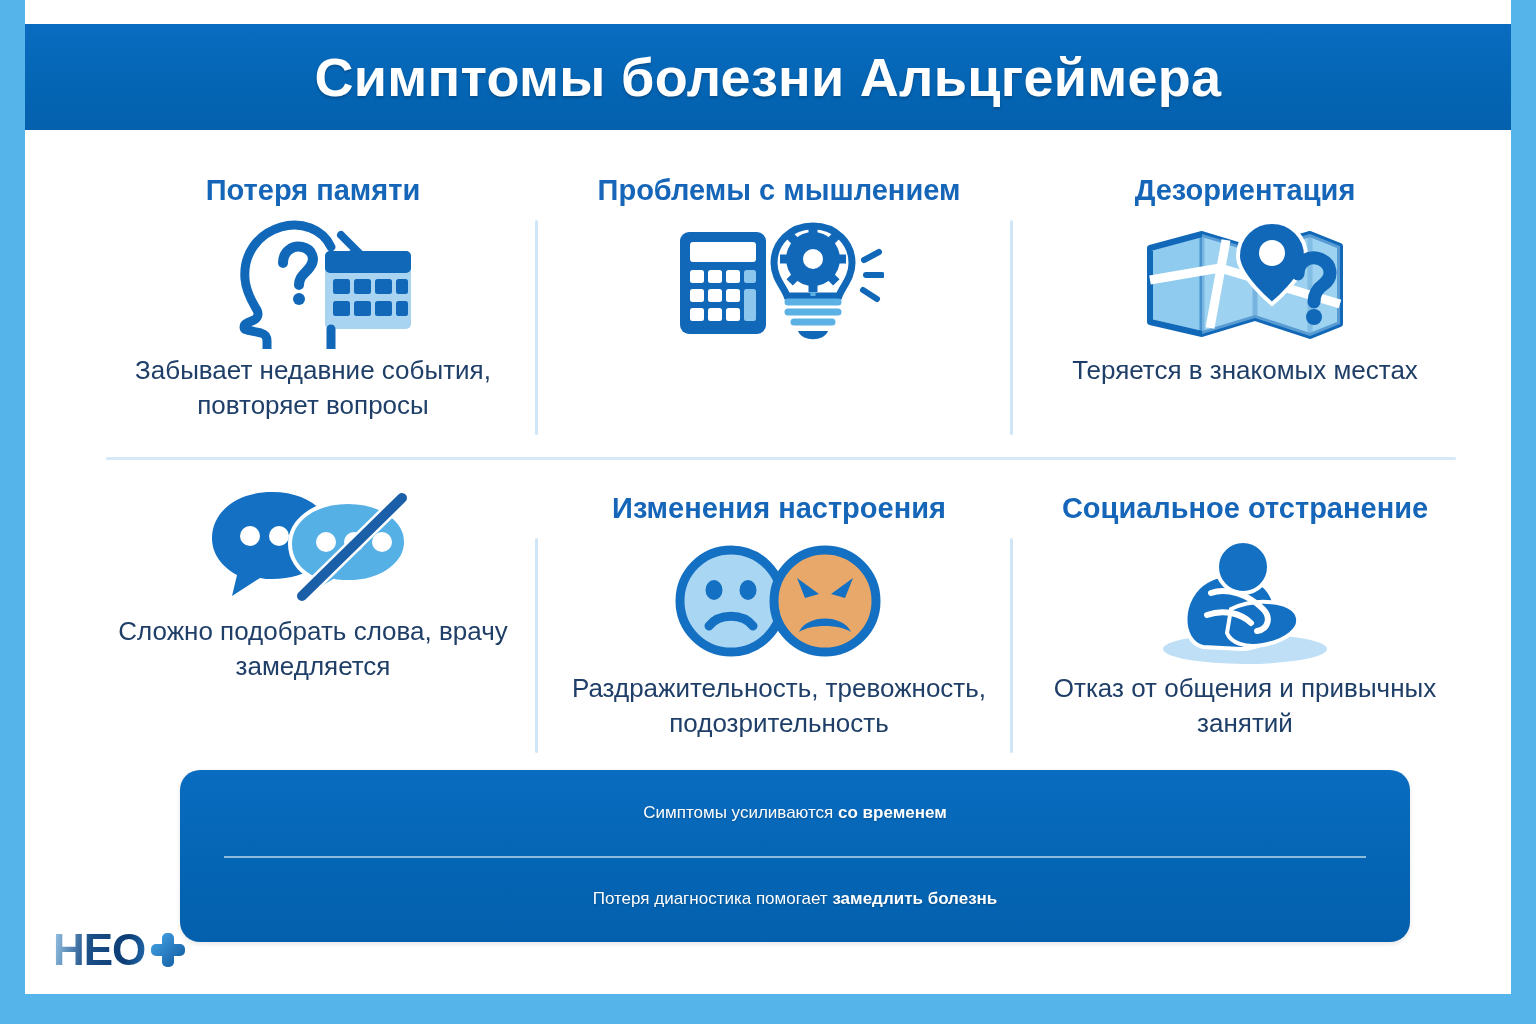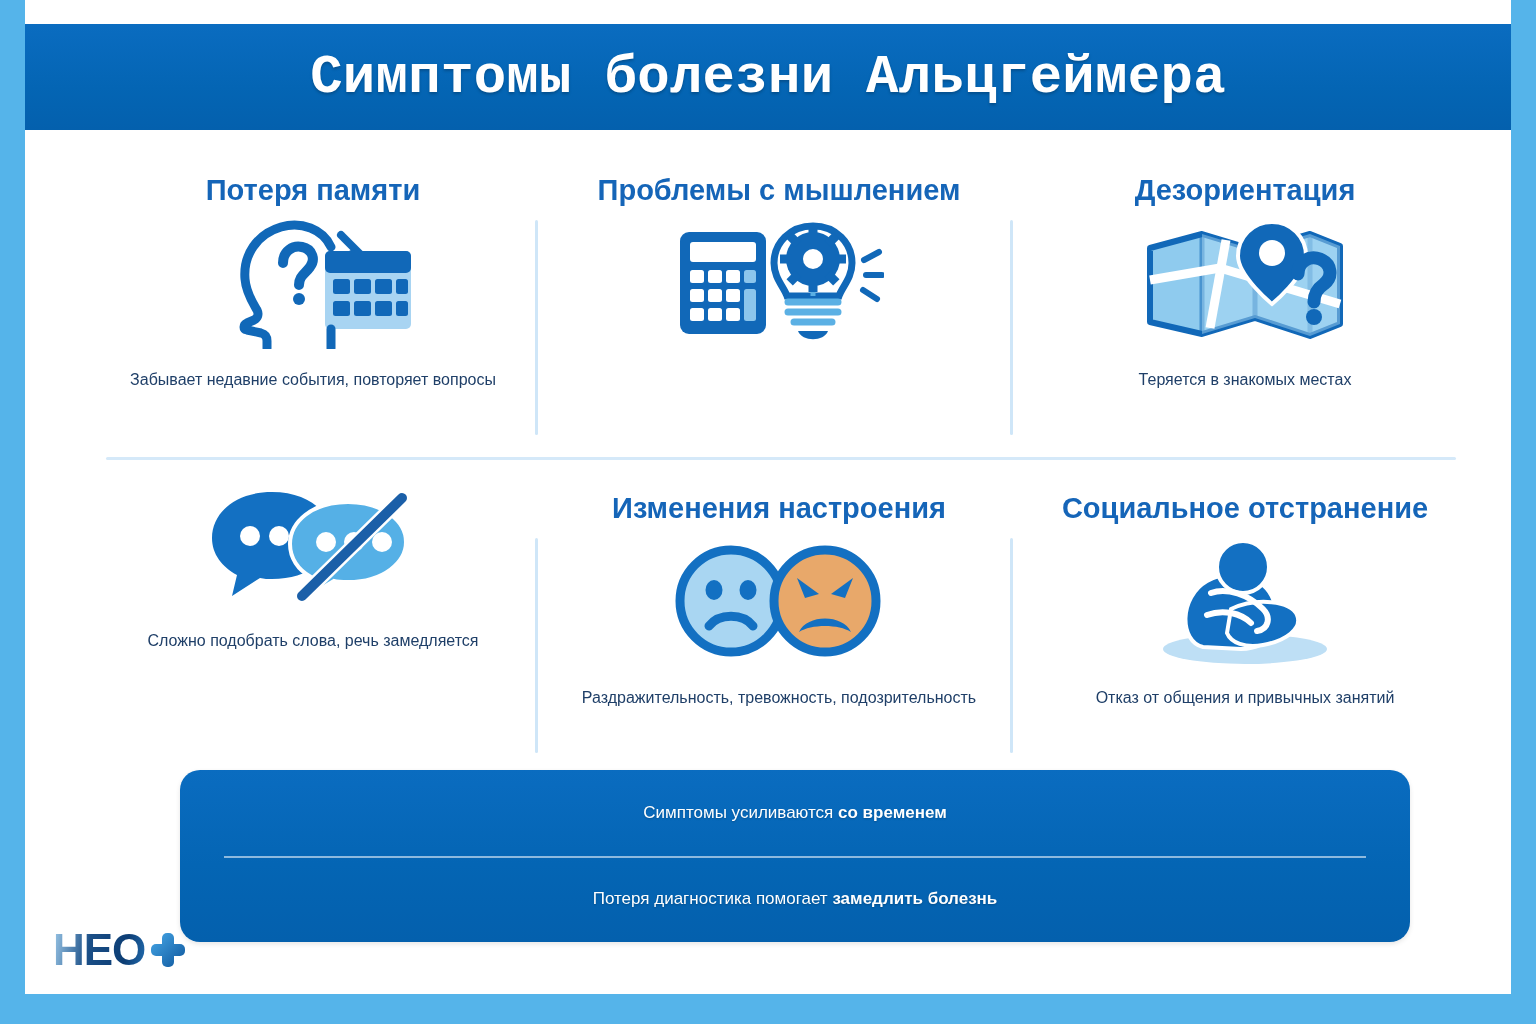--- a/index.html
+++ b/index.html
@@ -15,21 +15,21 @@
     left:25px;top:0;
     width:1486px;height:994px;
     background:#FFFFFF;
   }
   
   .header{
     position:absolute;
     left:0;top:24px;
     width:1486px;height:106px;
     background:linear-gradient(180deg,#0A6CC0 0%,#0465B4 60%,#0460AD 100%);
-    display:flex;align-items:center;justify-content:center;font-family:Liberation Mono, monospace;
+    display:flex;align-items:center;justify-content:center;
   }
   .header-title{
     color:#FFFFFF;
     font-size:54px;
     font-weight:bold;
     letter-spacing:.3px;
     text-shadow:0 2px 3px rgba(0,0,0,.22);
     white-space:nowrap;
   }
   
@@ -54,23 +54,23 @@
     text-align:center;white-space:nowrap;
     margin-top:24px;
     text-shadow:0 1px 1px rgba(255,255,255,.8);
   }
   .icon-box{
     height:140px;width:100%;
     display:flex;align-items:center;justify-content:center;
     margin-top:6px;
   }
   .cell-desc{
-    font-size:16px;color:#1F3F68;
+    font-size:26px;color:#1F3F68;
     text-align:center;line-height:1.34;
-    margin-top:16px;
+    margin-top:0;
     max-width:430px;
   }
   
   .vdiv{
     position:absolute;width:3px;
     background:#CFE6F8;
     border-radius:2px;
   }
   .v-r1-a{left:455px;top:70px;height:215px;}
   .v-r1-b{left:930px;top:70px;height:215px;}
@@ -273,21 +273,21 @@
             <g fill="#FFFFFF">
               <circle cx="120" cy="58" r="10"></circle>
               <circle cx="148" cy="58" r="10"></circle>
               <circle cx="176" cy="58" r="10"></circle>
             </g>
 
             <path d="M96 112 L196 14" stroke="#FFFFFF" stroke-width="15" stroke-linecap="round" fill="none"></path>
             <path d="M96 112 L196 14" stroke="#1B5FA8" stroke-width="10" stroke-linecap="round" fill="none"></path>
           </svg>
         </div>
-        <div class="cell-desc">Сложно подобрать слова, речь замедляется</div>
+        <div class="cell-desc">Сложно подобрать слова, врачу замедляется</div>
       </div>
 
       <div class="cell">
         <div class="cell-title">Изменения настроения</div>
         <div class="icon-box">
           <svg width="212" height="118" viewBox="0 0 212 118">
 
             <circle cx="58" cy="59" r="51" fill="#A9D6F2" stroke="#1370C2" stroke-width="9"></circle>
             <ellipse cx="41" cy="48" rx="8.5" ry="10" fill="#1370C2"></ellipse>
             <ellipse cx="75" cy="48" rx="8.5" ry="10" fill="#1370C2"></ellipse>

